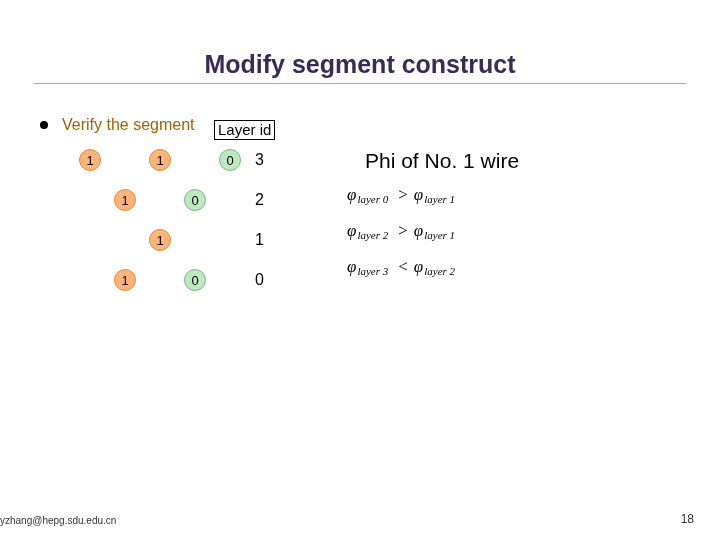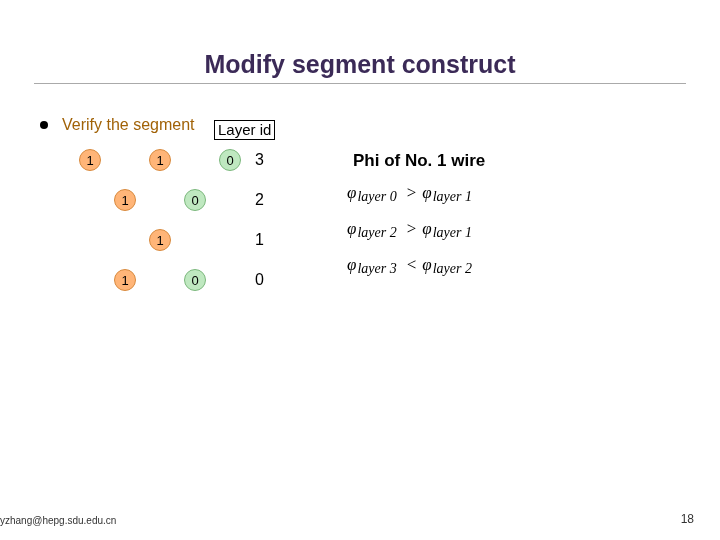--- a/index.html
+++ b/index.html
@@ -86,39 +86,38 @@
     border: 1px solid #000;
     padding: 0 3px;
     line-height: 18px;
   }
   .phi-col {
     margin-left: 70px;
     display: flex;
     flex-direction: column;
   }
   .phi-title {
-    font-size: 17px;
+    font-size: 21px;
     margin-bottom: 10px;
-    margin-left: 6px;
-    font-weight: bold;
+    margin-left: 18px;
   }
   .phi-row {
     font-size: 17px;
     font-family: "Times New Roman", serif;
     font-style: italic;
     margin-bottom: 12px;
     height: 24px;
     display: flex;
     align-items: center;
   }
   .phi-row .var {
     font-style: italic;
   }
   .phi-row .sub {
-    font-size: 14px;
+    font-size: 11px;
     position: relative;
     top: 4px;
     margin-left: 1px;
     margin-right: 4px;
   }
   .phi-row .op {
     font-style: normal;
     margin: 0 6px;
   }
   .lower-bullets {

